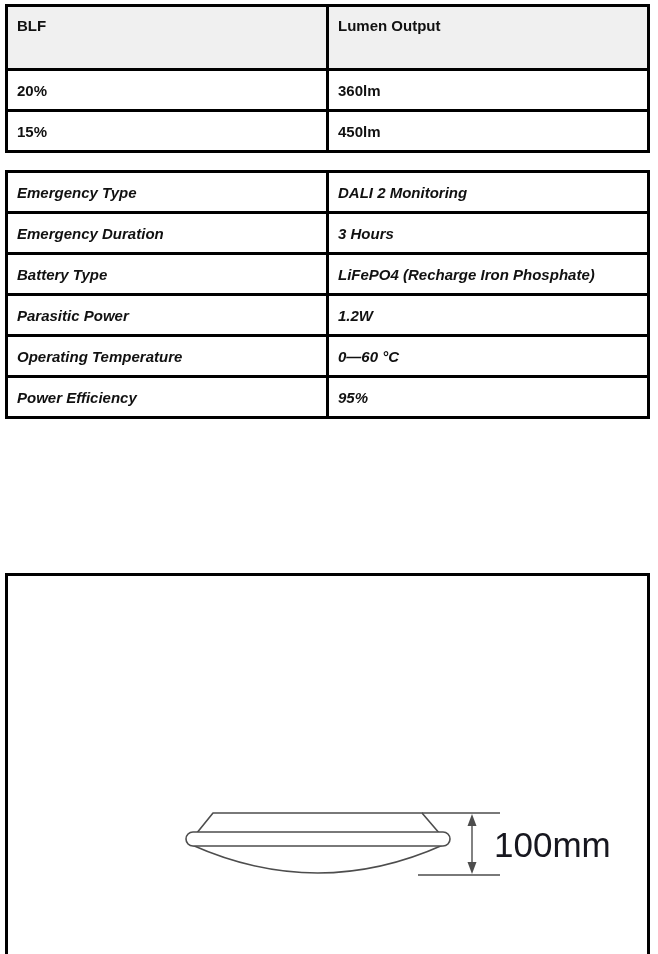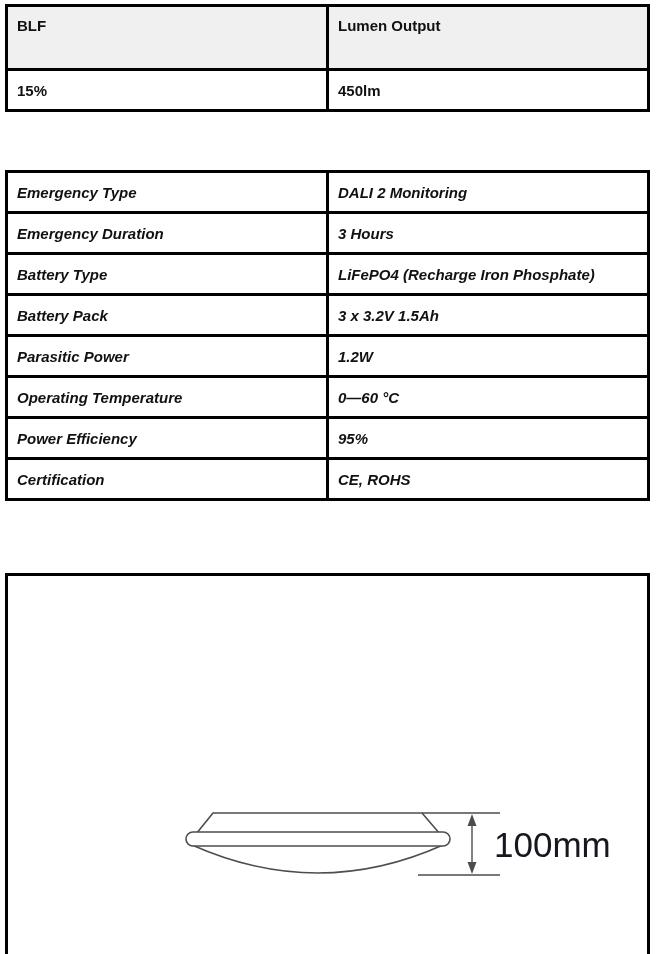--- a/index.html
+++ b/index.html
@@ -79,20 +79,24 @@
         <col style="width:50%">
       </colgroup>
     <thead>
       <tr>
         <th>BLF</th>
         <th>Lumen Output</th>
       </tr>
     </thead>
     <tbody>
       <tr>
+        <td>20%</td>
+        <td>360lm</td>
+      </tr>
+      <tr>
         <td>15%</td>
         <td>450lm</td>
       </tr>
     </tbody>
   </table>
 
   <table class="spec" id="spec-table">
     <colgroup>
         <col style="width:50%">
         <col style="width:50%">
@@ -104,38 +108,30 @@
       </tr>
       <tr>
         <td>Emergency Duration</td>
         <td>3 Hours</td>
       </tr>
       <tr>
         <td>Battery Type</td>
         <td>LiFePO4 (Recharge Iron Phosphate)</td>
       </tr>
       <tr>
-        <td>Battery Pack</td>
-        <td>3 x 3.2V 1.5Ah</td>
-      </tr>
-      <tr>
         <td>Parasitic Power</td>
         <td>1.2W</td>
       </tr>
       <tr>
         <td>Operating Temperature</td>
         <td>0—60 °C</td>
       </tr>
       <tr>
         <td>Power Efficiency</td>
         <td>95%</td>
-      </tr>
-      <tr>
-        <td>Certification</td>
-        <td>CE, ROHS</td>
       </tr>
     </tbody>
   </table>
 
   <div class="diagram-box">
     <svg viewBox="0 0 639 366">
 
       <g fill="none" stroke="#4d4d4d" stroke-width="1.6" stroke-linejoin="round" stroke-linecap="round">
 
         <path d="M 188 258 L 205 237 L 414 237 L 432 258"></path>

